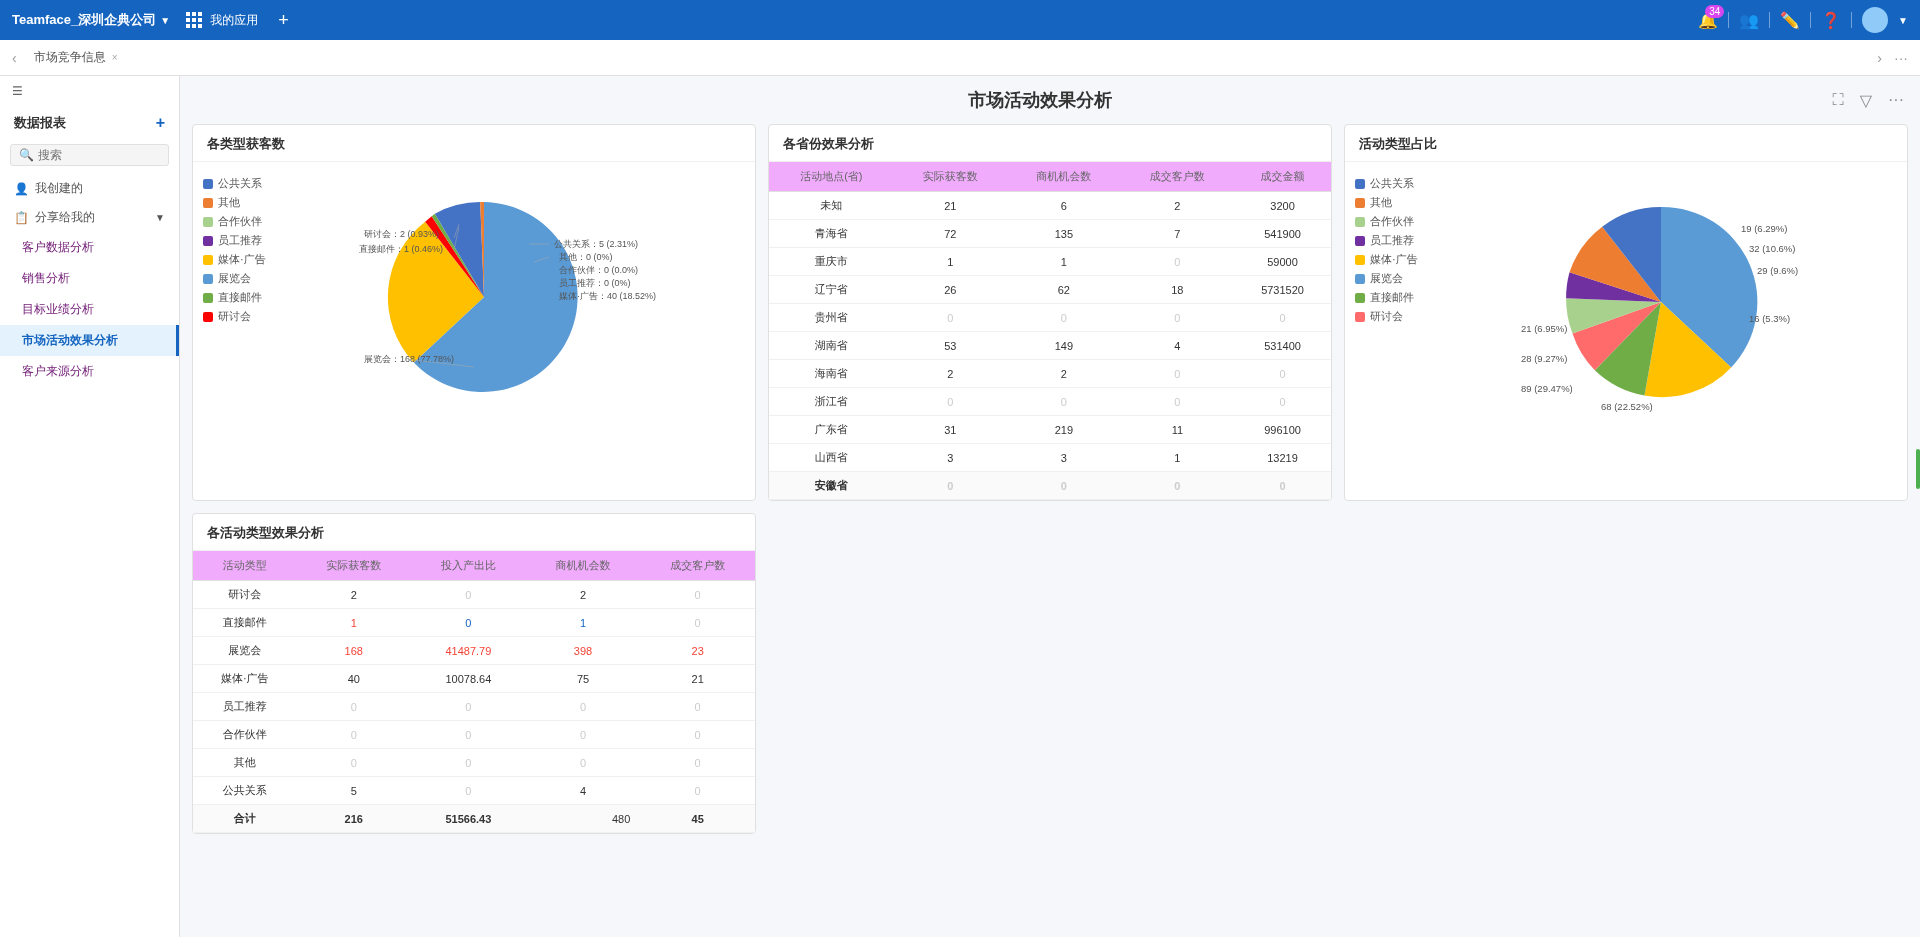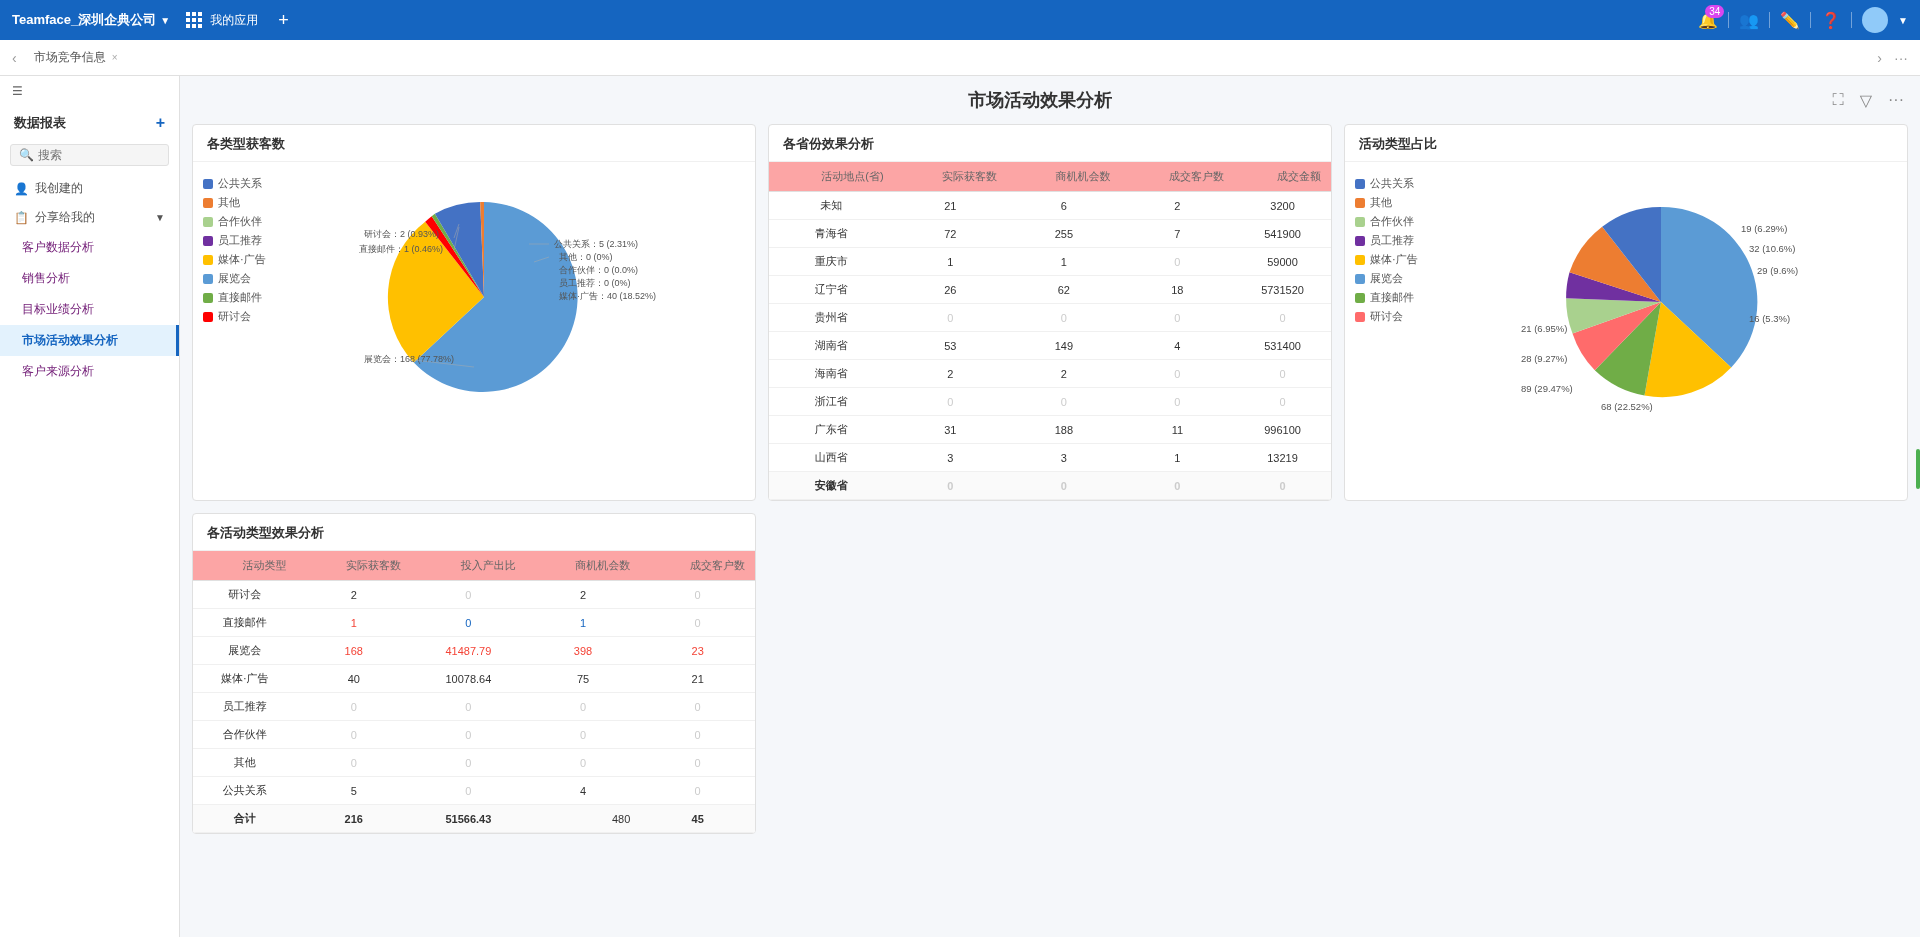--- a/index.html
+++ b/index.html
@@ -176,24 +176,24 @@
       align-items: flex-start;
     }
     .legend { display: flex; flex-direction: column; gap: 4px; min-width: 70px; padding-top: 4px; }
     .legend-item { display: flex; align-items: center; gap: 5px; font-size: 11px; color: #555; }
     .legend-color { width: 10px; height: 10px; border-radius: 2px; flex-shrink: 0; }
     .pie-wrapper { flex: 1; display: flex; justify-content: center; align-items: center; min-height: 220px; position: relative; }
 
     
     .data-table { width: 100%; border-collapse: collapse; font-size: 11px; }
     .data-table th {
-      background: #fca5a5;
+      background: #f0abfc;
       color: #666;
       padding: 7px 10px;
-      text-align: right;
+      text-align: center;
       font-weight: normal;
       border-bottom: 1px solid #e0e0e0;
       white-space: nowrap;
     }
     .data-table td {
       padding: 6px 10px;
       text-align: center;
       border-bottom: 1px solid #f0f0f0;
       color: #333;
     }
@@ -413,21 +413,21 @@
                 <tr>
                   <td>未知</td>
                   <td>21</td>
                   <td>6</td>
                   <td>2</td>
                   <td>3200</td>
                 </tr>
                 <tr>
                   <td>青海省</td>
                   <td>72</td>
-                  <td>255</td>
+                  <td>135</td>
                   <td>7</td>
                   <td>541900</td>
                 </tr>
                 <tr>
                   <td>重庆市</td>
                   <td>1</td>
                   <td>1</td>
                   <td class="zero">0</td>
                   <td>59000</td>
                 </tr>
@@ -462,21 +462,21 @@
                 <tr>
                   <td>浙江省</td>
                   <td class="zero">0</td>
                   <td class="zero">0</td>
                   <td class="zero">0</td>
                   <td class="zero">0</td>
                 </tr>
                 <tr>
                   <td>广东省</td>
                   <td>31</td>
-                  <td>188</td>
+                  <td>219</td>
                   <td>11</td>
                   <td>996100</td>
                 </tr>
                 <tr>
                   <td>山西省</td>
                   <td>3</td>
                   <td>3</td>
                   <td>1</td>
                   <td>13219</td>
                 </tr>

